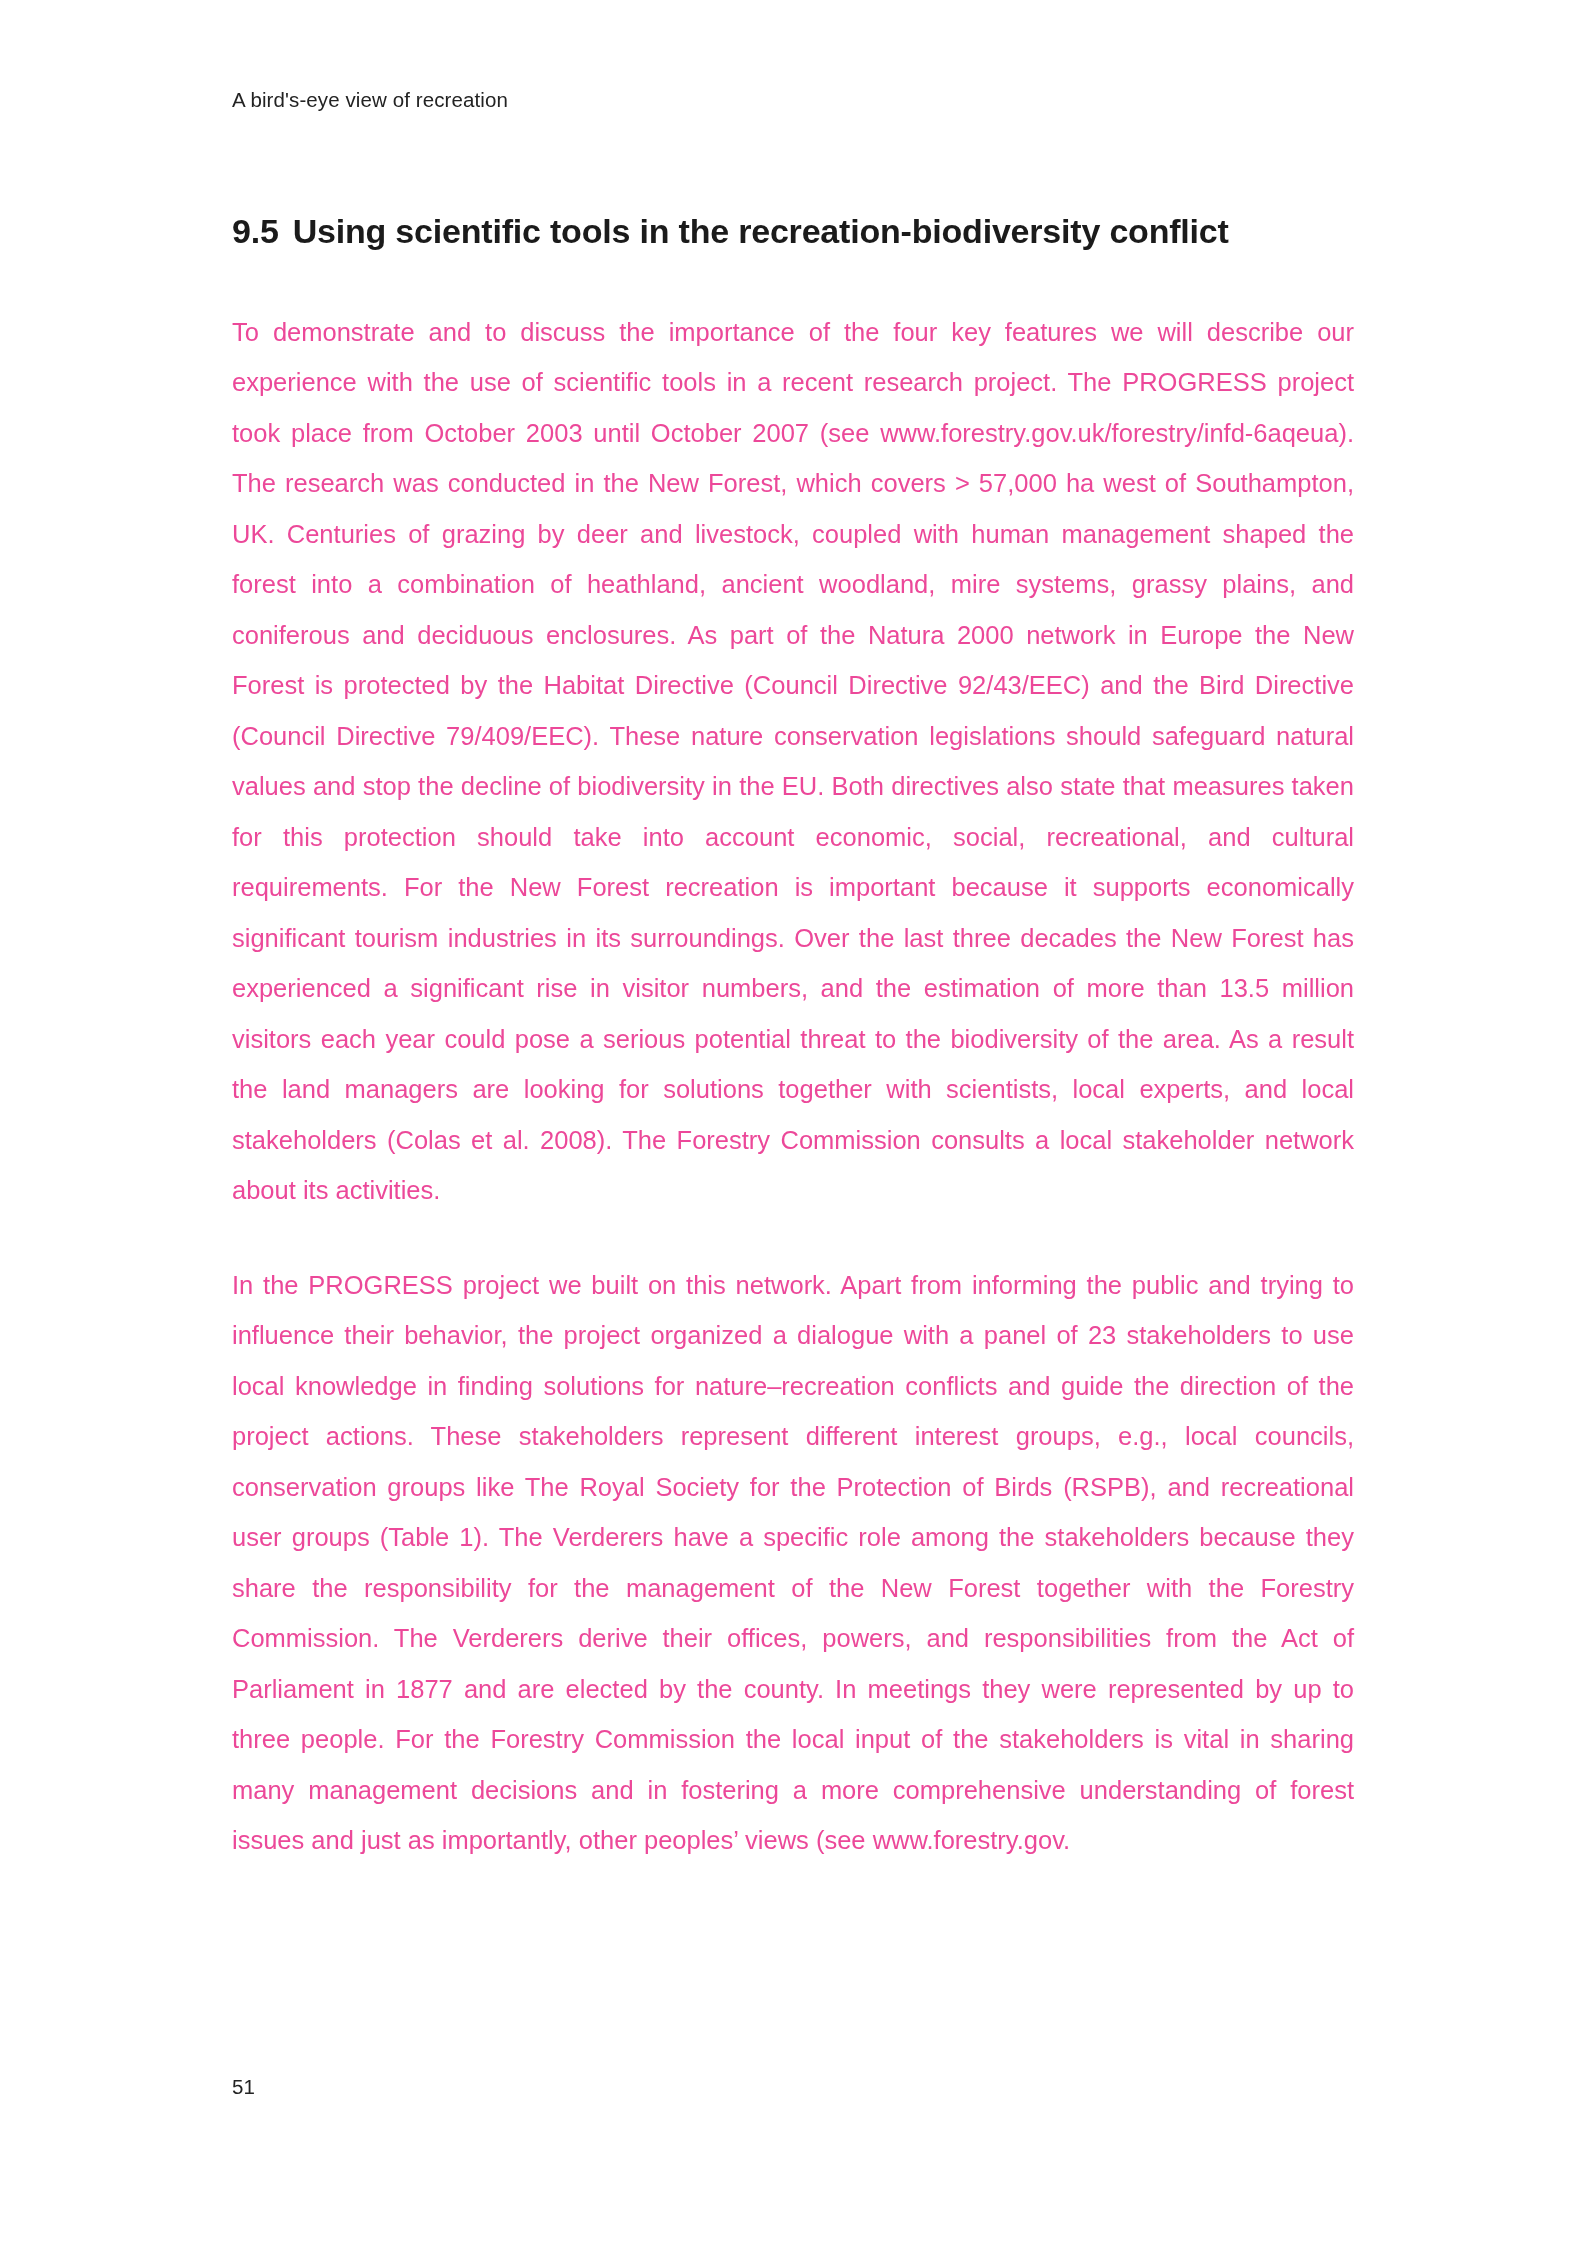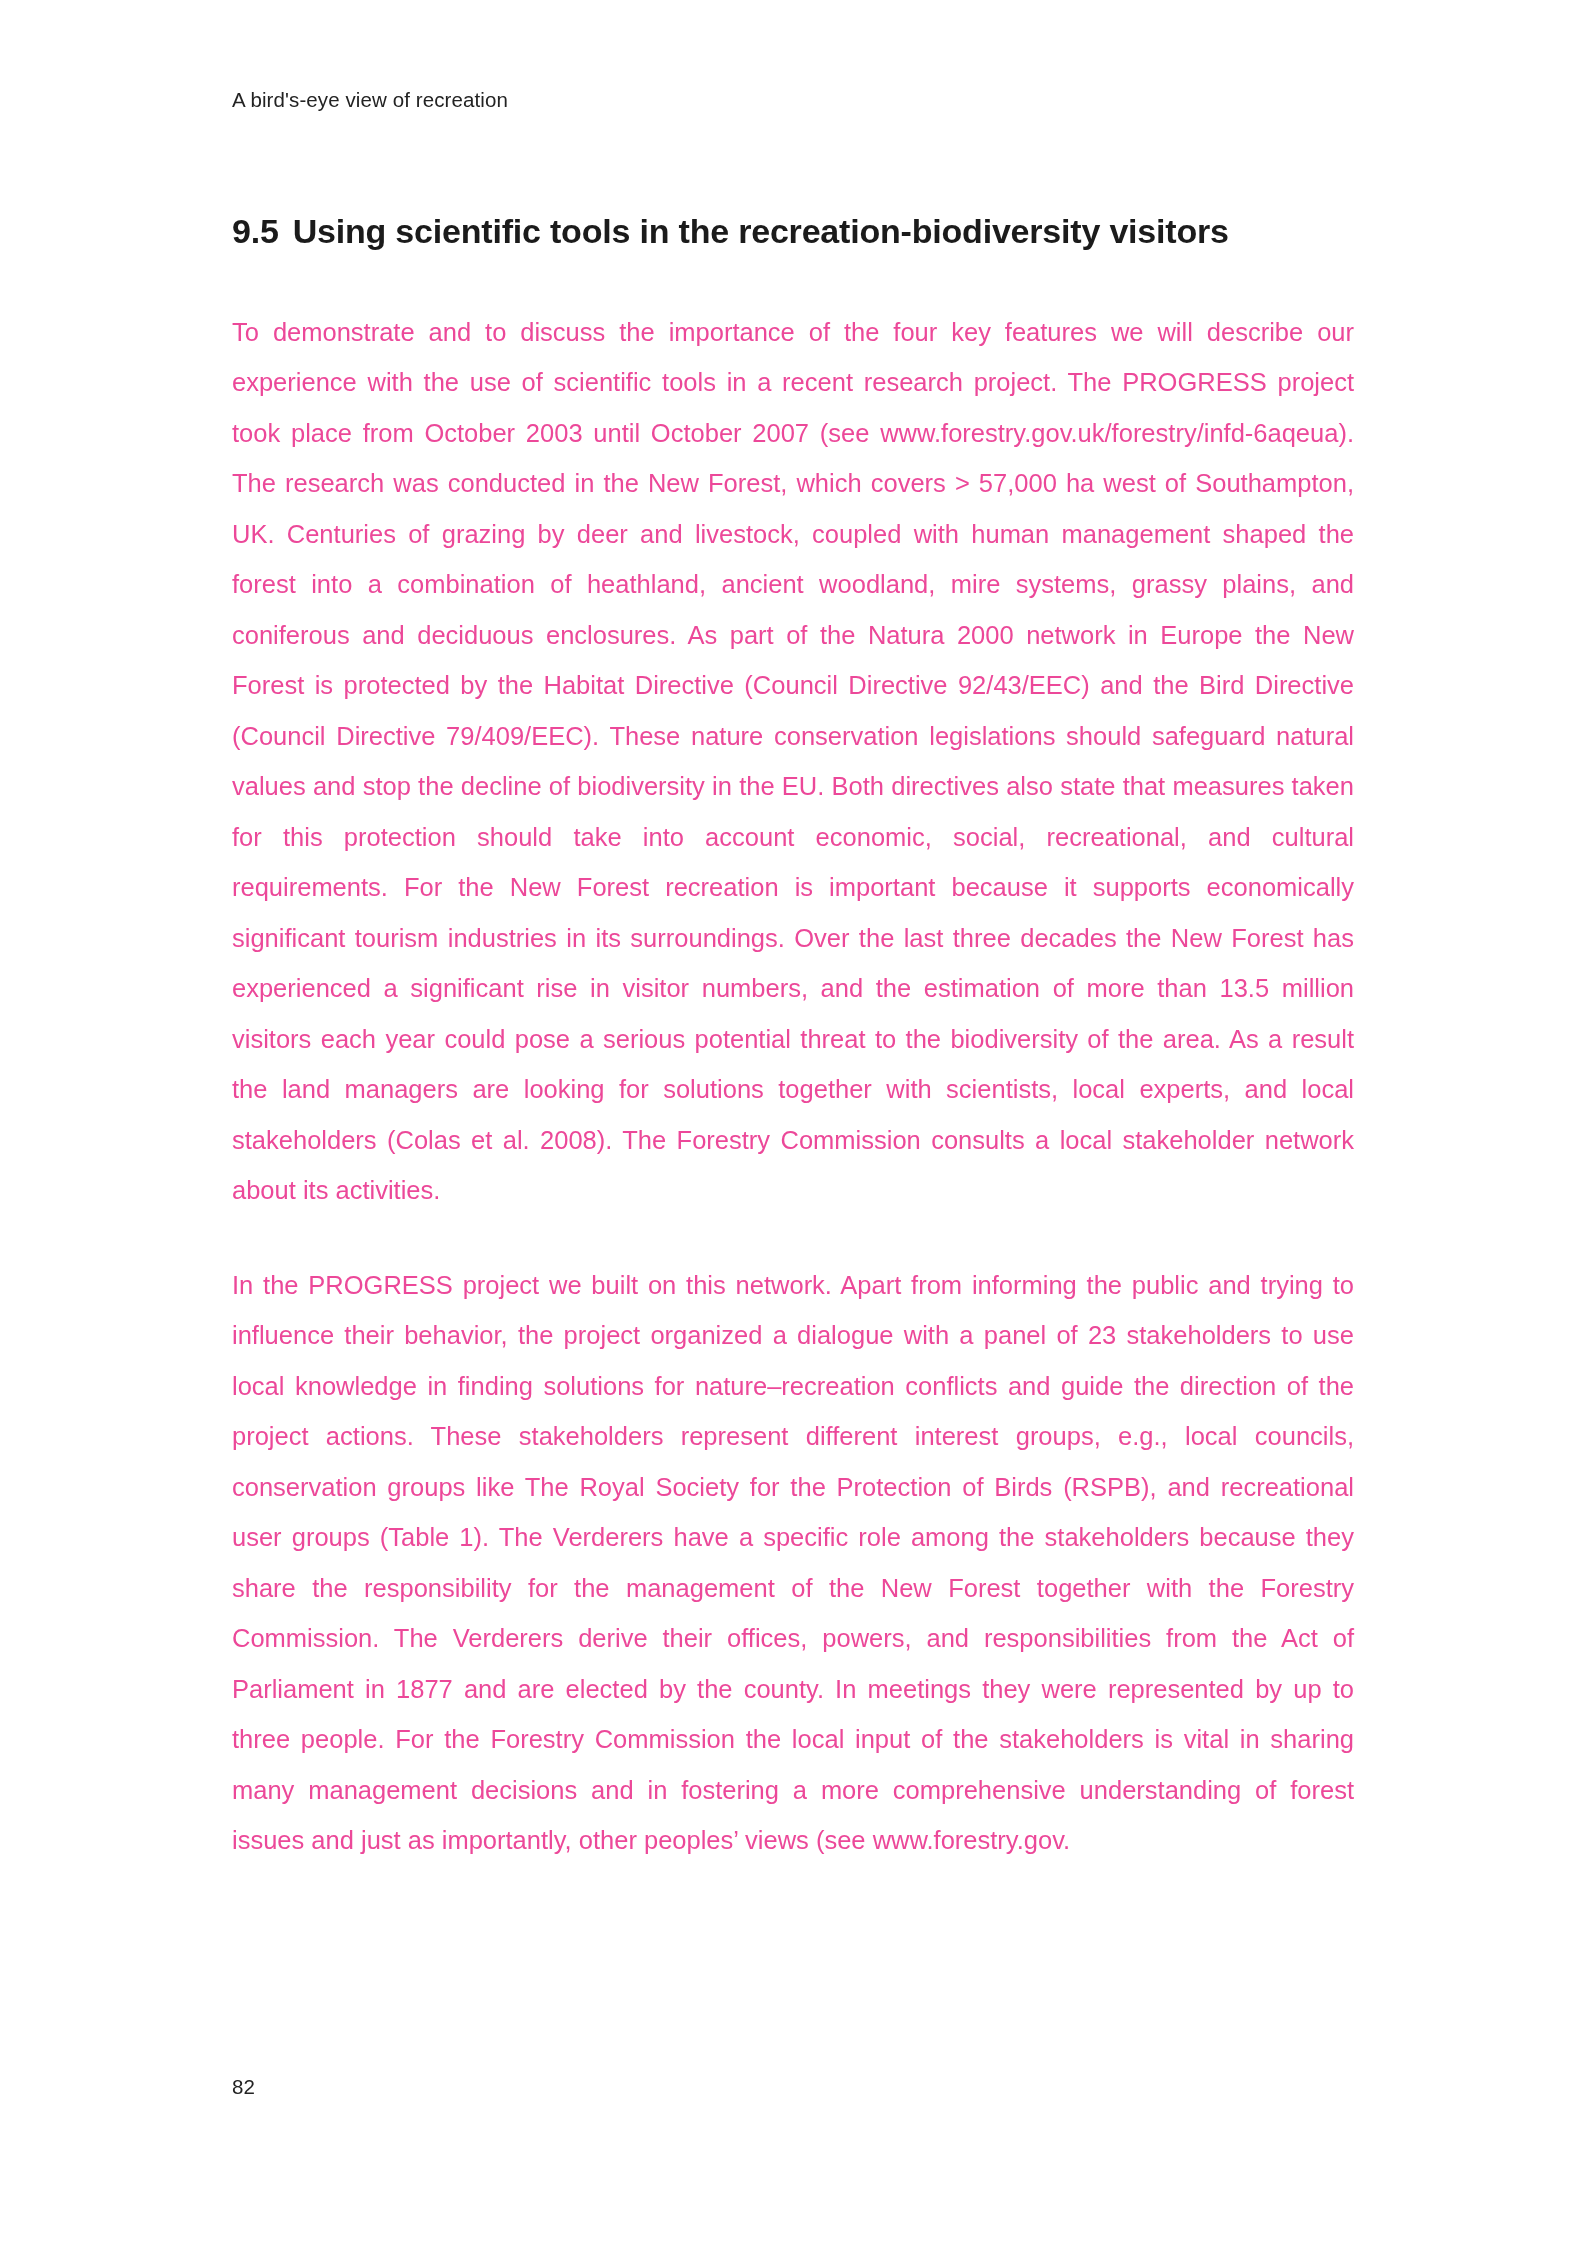--- a/index.html
+++ b/index.html
@@ -71,24 +71,24 @@
 </head>
 <body>
 
 <div class="page">
 
   <div class="running-head">A bird's-eye view of recreation</div>
 
   <div class="content">
 
     <h1 class="section-title">
-      <span class="num">9.5</span><span>Using scientific tools in the recreation-biodiversity visitors</span>
+      <span class="num">9.5</span><span>Using scientific tools in the recreation-biodiversity conflict</span>
     </h1>
 
     <p class="body-text">To demonstrate and to discuss the importance of the four key features we will describe our experience with the use of scientific tools in a recent research project. The PROGRESS project took place from October 2003 until October 2007 (see www.forestry.gov.uk/forestry/infd-6aqeua). The research was conducted in the New Forest, which covers &gt; 57,000 ha west of Southampton, UK. Centuries of grazing by deer and livestock, coupled with human management shaped the forest into a combination of heathland, ancient woodland, mire systems, grassy plains, and coniferous and deciduous enclosures. As part of the Natura 2000 network in Europe the New Forest is protected by the Habitat Directive (Council Directive 92/43/EEC) and the Bird Directive (Council Directive 79/409/EEC). These nature conservation legislations should safeguard natural values and stop the decline of biodiversity in the EU. Both directives also state that measures taken for this protection should take into account economic, social, recreational, and cultural requirements. For the New Forest recreation is important because it supports economically significant tourism industries in its surroundings. Over the last three decades the New Forest has experienced a significant rise in visitor numbers, and the estimation of more than 13.5 million visitors each year could pose a serious potential threat to the biodiversity of the area. As a result the land managers are looking for solutions together with scientists, local experts, and local stakeholders (Colas et al. 2008). The Forestry Commission consults a local stakeholder network about its activities.</p>
 
     <p class="body-text">In the PROGRESS project we built on this network. Apart from informing the public and trying to influence their behavior, the project organized a dialogue with a panel of 23 stakeholders to use local knowledge in finding solutions for nature–recreation conflicts and guide the direction of the project actions. These stakeholders represent different interest groups, e.g., local councils, conservation groups like The Royal Society for the Protection of Birds (RSPB), and recreational user groups (Table 1). The Verderers have a specific role among the stakeholders because they share the responsibility for the management of the New Forest together with the Forestry Commission. The Verderers derive their offices, powers, and responsibilities from the Act of Parliament in 1877 and are elected by the county. In meetings they were represented by up to three people. For the Forestry Commission the local input of the stakeholders is vital in sharing many management decisions and in fostering a more comprehensive understanding of forest issues and just as importantly, other peoples’ views (see www.forestry.gov.</p>
 
   </div>
 
-  <div class="folio">82</div>
+  <div class="folio">51</div>
 
 </div>
 
 </body></html>

